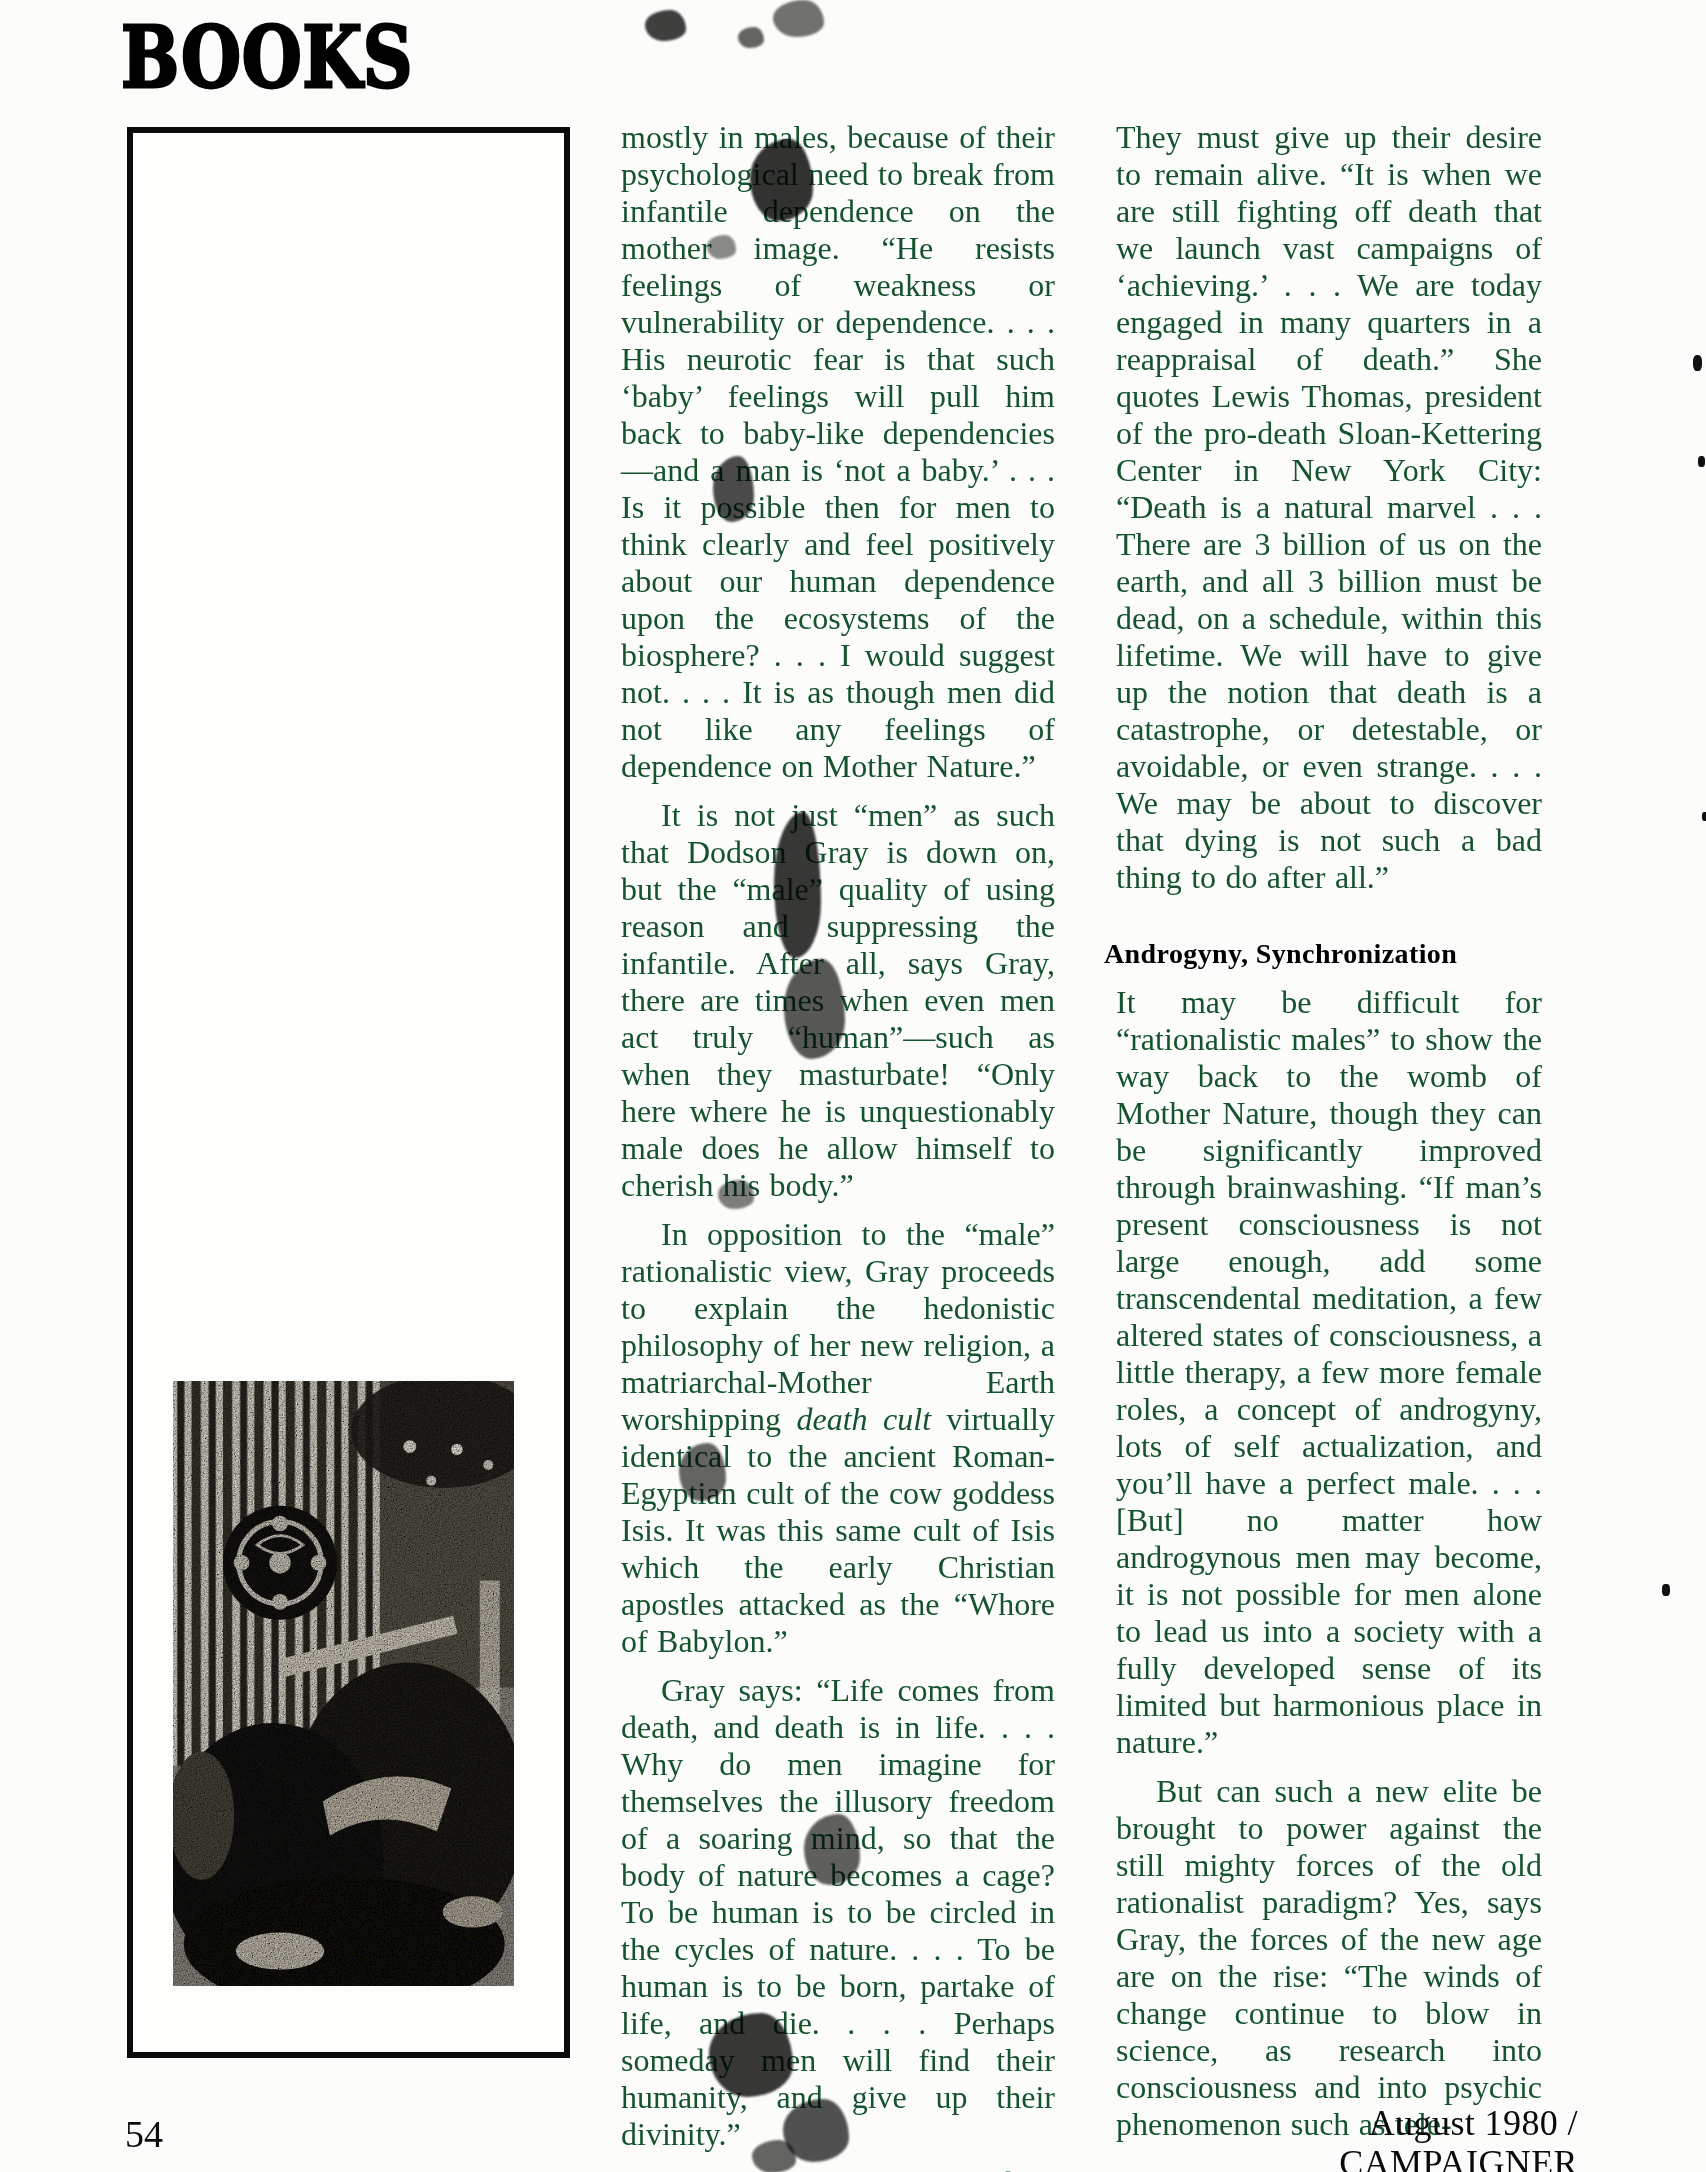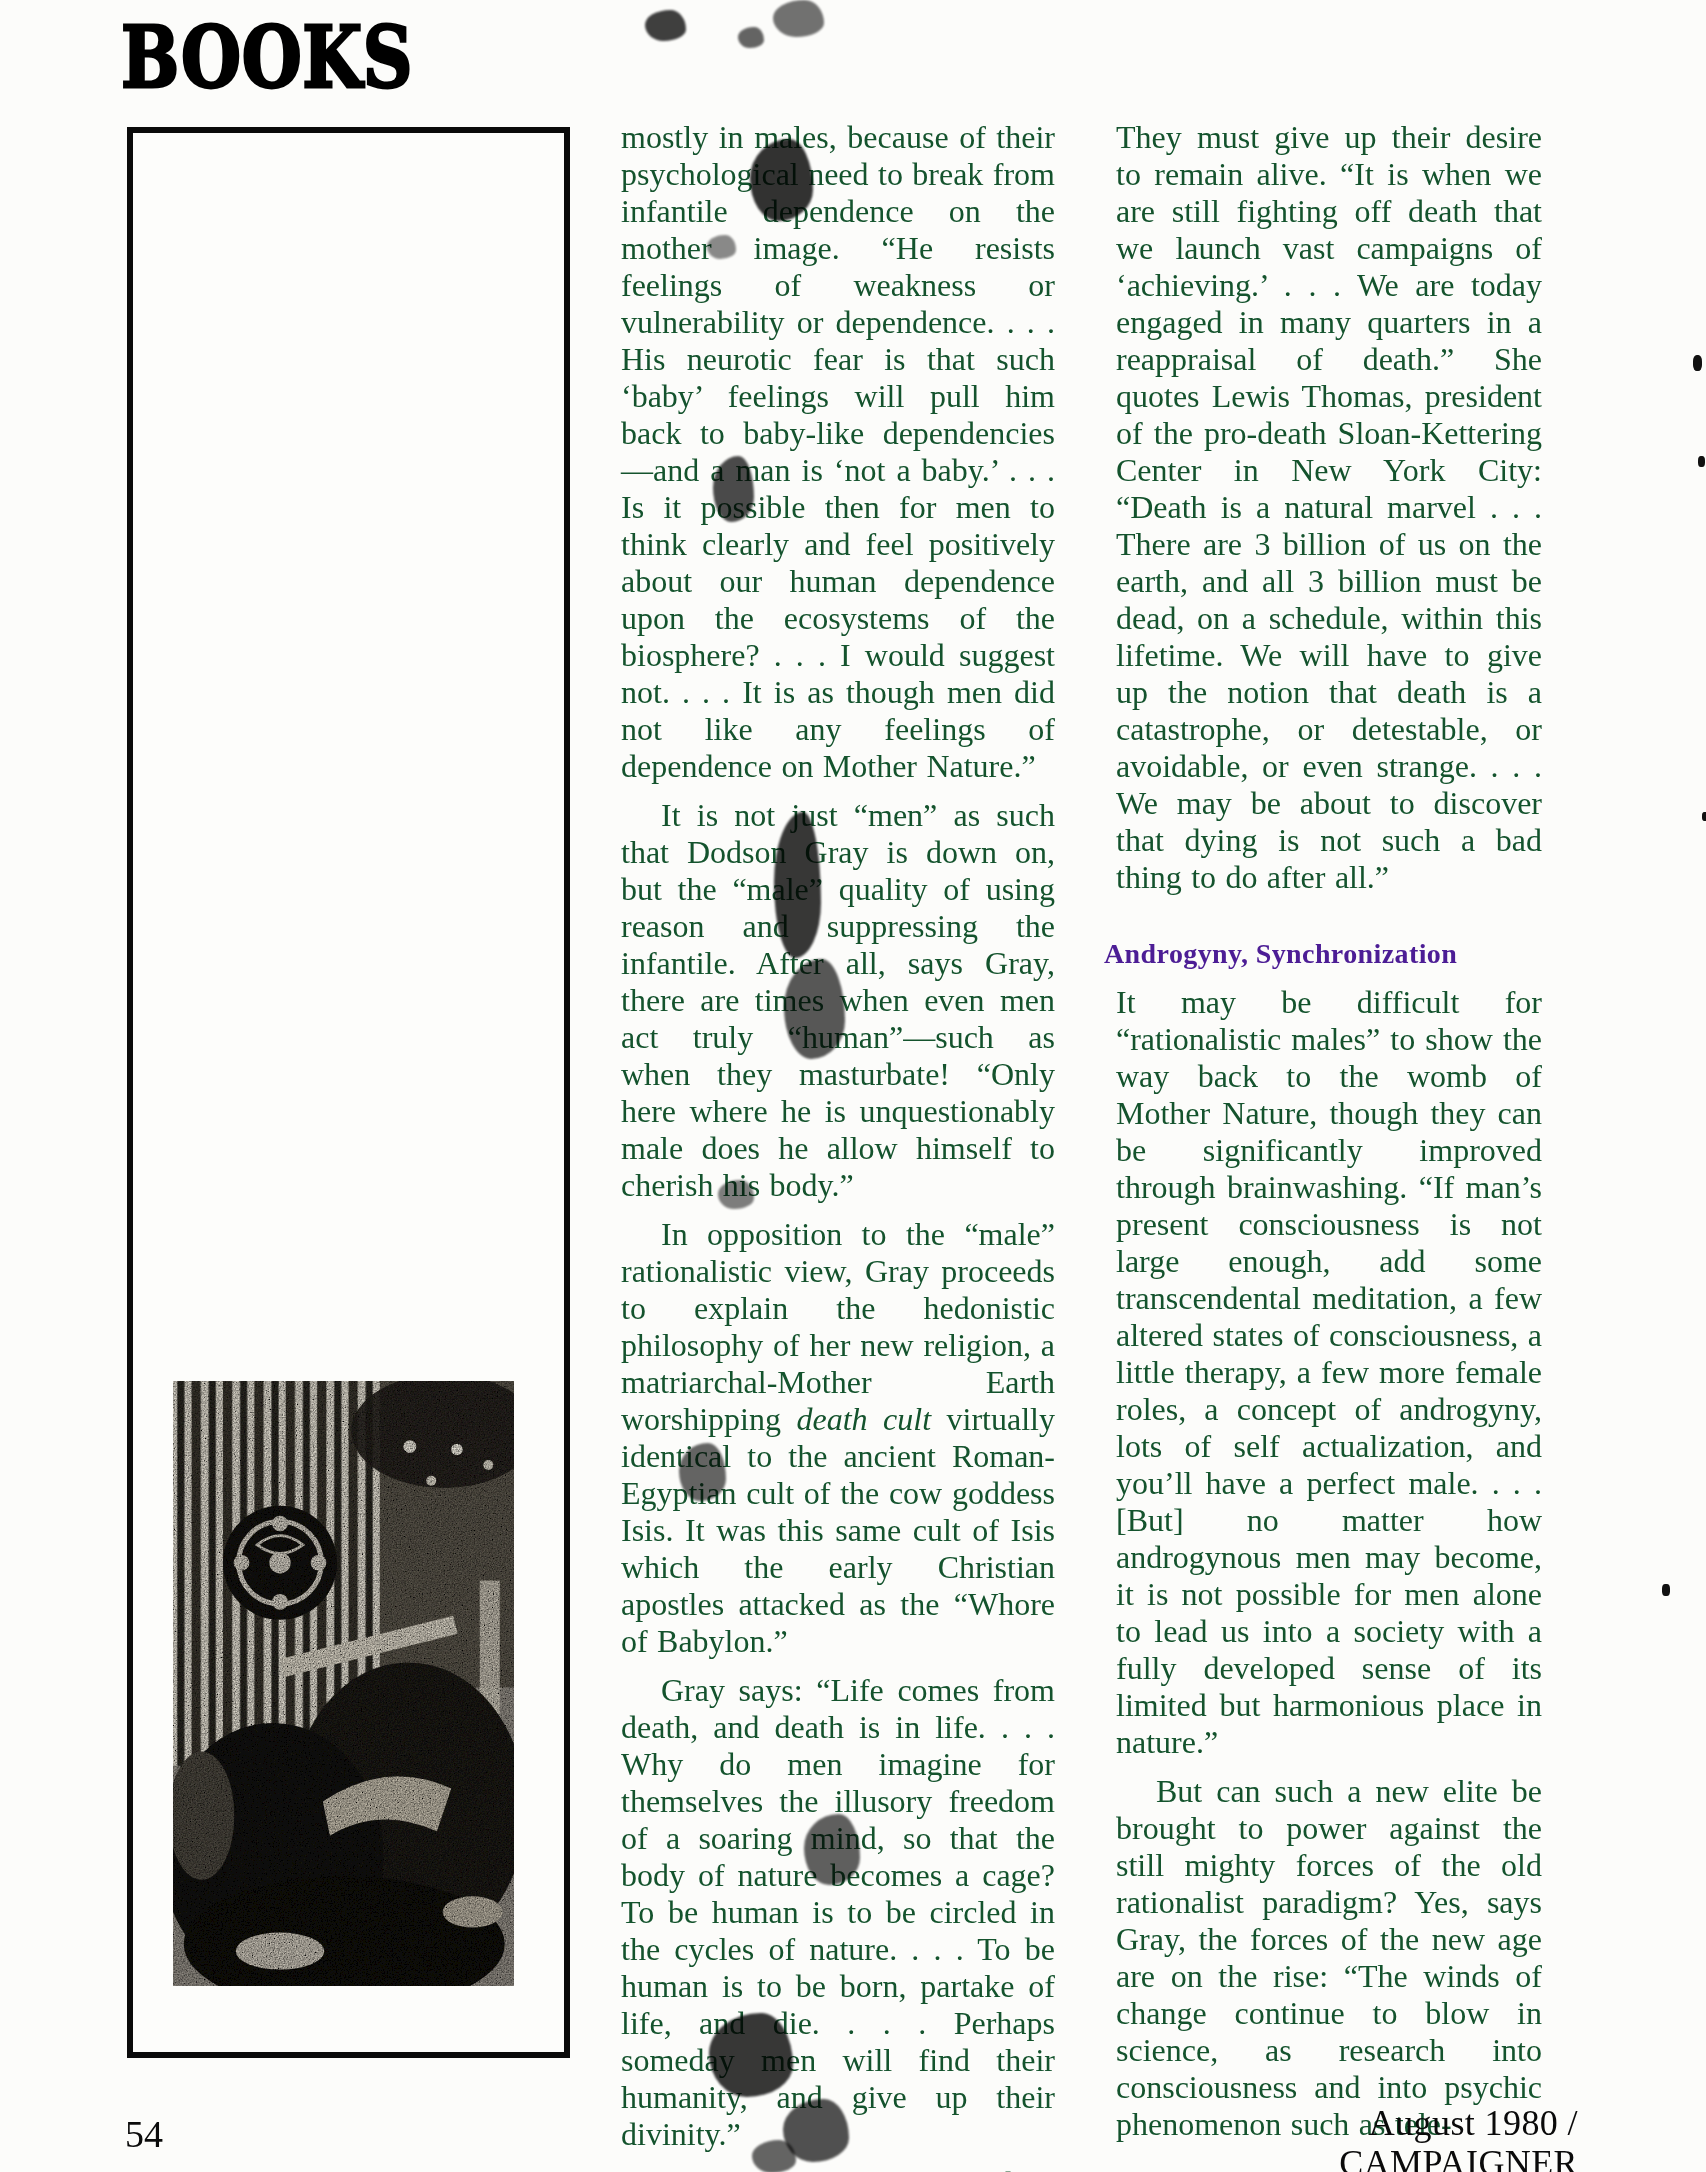--- a/index.html
+++ b/index.html
@@ -27,21 +27,21 @@
   .col{position:absolute;top:107px;}
   .col.middle{left:609px;width:458px;}
   .col.right{left:1104px;width:450px;}
   .col p{
     margin:12px;font-size:32px;line-height:37px;text-align:justify;
     word-spacing:1.4px;color:#14532d;
   }
   .col p.indent{text-indent:40px;}
   .col h3{
     margin:39px 0 0 0;font-size:28px;line-height:37px;font-weight:bold;
-    letter-spacing:0.4px;color:#4c1d95;
+    letter-spacing:0.4px;color:#000000;
   }
   .pagenum{
     position:absolute;left:125px;top:2115px;font-size:38px;line-height:1;
     color:#0a0a0a;
   }
   .footer{
     position:absolute;left:1128px;top:2104px;width:450px;
     font-size:36px;line-height:1.1;text-align:right;color:#0a0a0a;
     letter-spacing:0.4px;
   }

